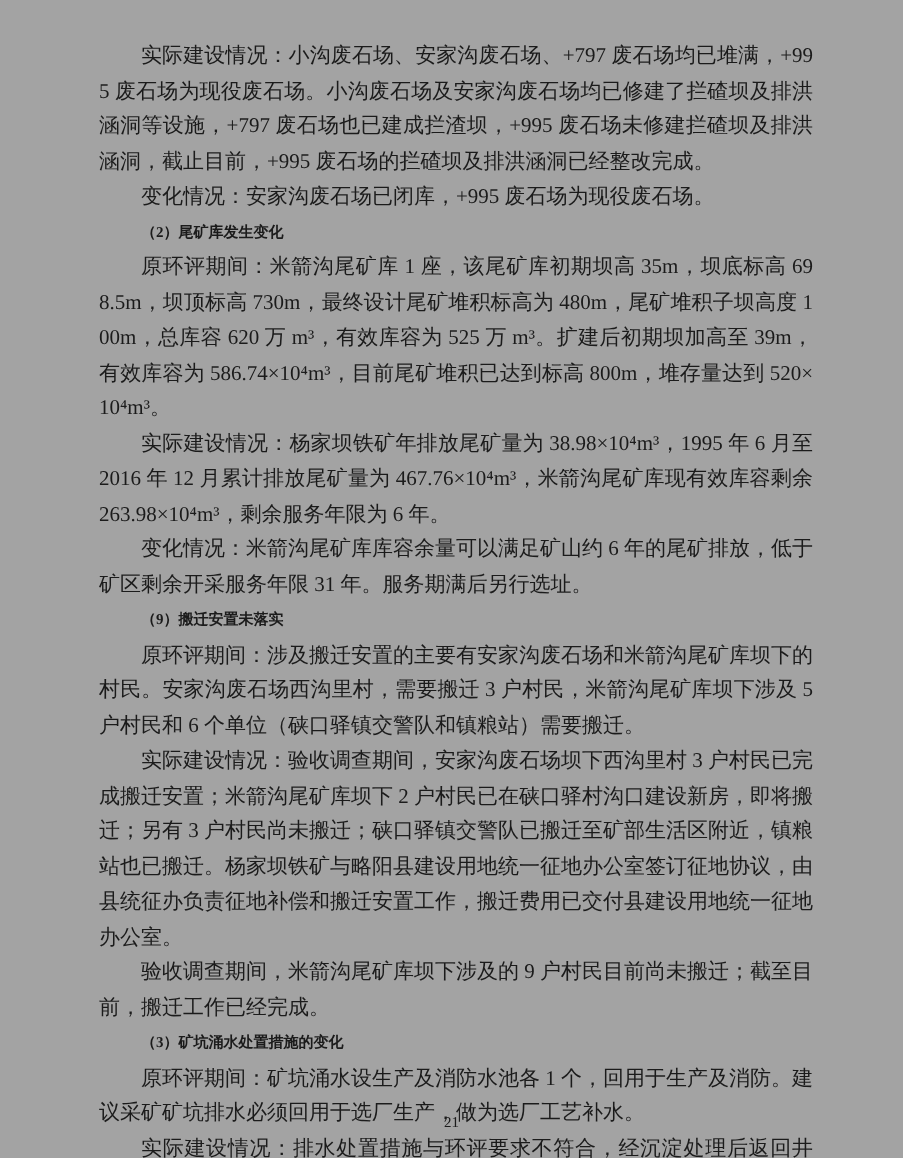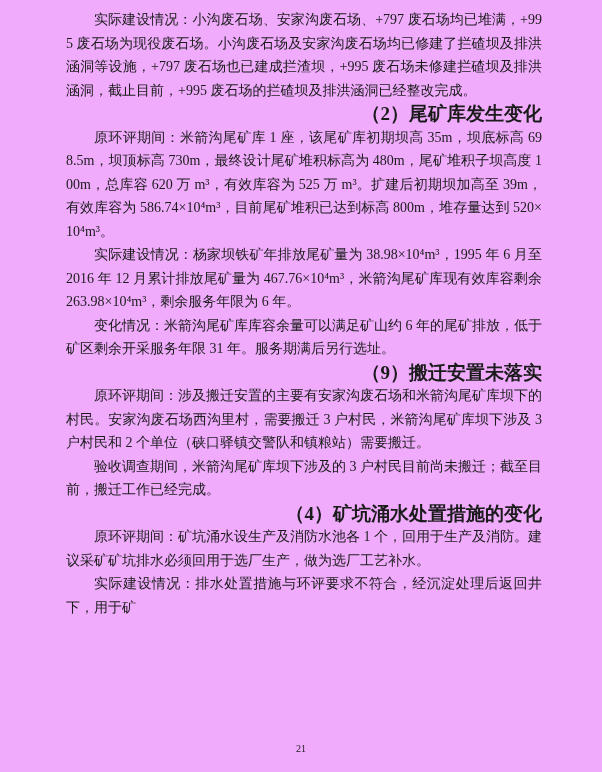--- a/index.html
+++ b/index.html
@@ -5,60 +5,62 @@
   * { margin: 0; padding: 0; box-sizing: border-box; }
   html, body {
     width: 602px;
     height: 772px;
     background: #ffffff;
   }
   .page {
     position: relative;
     width: 602px;
     height: 772px;
-    background: #f0abfc;
+    background: #a3a3a3;
     overflow: hidden;
-    padding: 8px 60px 0 66px;
+    padding: 26px 60px 0 66px;
     font-family: "Liberation Serif", "DejaVu Serif", serif;
     font-size: 14px;
     line-height: 23.5px;
     color: #1b1b1b;
   }
   .para {
     text-align: justify;
     text-justify: inter-ideograph;
     text-indent: 28px;
     word-break: break-all;
   }
   .heading {
     font-weight: bold;
-    text-align: right;
+    text-align: left;
     text-indent: 28px;
-    font-size: 19px;
+    font-size: 10px;
   }
   .page-number {
     position: absolute;
     left: 0;
     bottom: 17px;
     width: 100%;
     text-align: center;
     font-size: 10px;
     line-height: 12px;
     color: #1b1b1b;
   }
 </style>
 </head>
 <body>
 
 <div class="page">
   <p class="para">实际建设情况：小沟废石场、安家沟废石场、+797 废石场均已堆满，+995 废石场为现役废石场。小沟废石场及安家沟废石场均已修建了拦碴坝及排洪涵洞等设施，+797 废石场也已建成拦渣坝，+995 废石场未修建拦碴坝及排洪涵洞，截止目前，+995 废石场的拦碴坝及排洪涵洞已经整改完成。</p>
+  <p class="para">变化情况：安家沟废石场已闭库，+995 废石场为现役废石场。</p>
   <h3 class="heading">（2）尾矿库发生变化</h3>
   <p class="para">原环评期间：米箭沟尾矿库 1 座，该尾矿库初期坝高 35m，坝底标高 698.5m，坝顶标高 730m，最终设计尾矿堆积标高为 480m，尾矿堆积子坝高度 100m，总库容 620 万 m³，有效库容为 525 万 m³。扩建后初期坝加高至 39m，有效库容为 586.74×10⁴m³，目前尾矿堆积已达到标高 800m，堆存量达到 520×10⁴m³。</p>
   <p class="para">实际建设情况：杨家坝铁矿年排放尾矿量为 38.98×10⁴m³，1995 年 6 月至 2016 年 12 月累计排放尾矿量为 467.76×10⁴m³，米箭沟尾矿库现有效库容剩余 263.98×10⁴m³，剩余服务年限为 6 年。</p>
   <p class="para">变化情况：米箭沟尾矿库库容余量可以满足矿山约 6 年的尾矿排放，低于矿区剩余开采服务年限 31 年。服务期满后另行选址。</p>
   <h3 class="heading">（9）搬迁安置未落实</h3>
-  <p class="para">原环评期间：涉及搬迁安置的主要有安家沟废石场和米箭沟尾矿库坝下的村民。安家沟废石场西沟里村，需要搬迁 3 户村民，米箭沟尾矿库坝下涉及 3 户村民和 2 个单位（硖口驿镇交警队和镇粮站）需要搬迁。</p>
-  <p class="para">验收调查期间，米箭沟尾矿库坝下涉及的 3 户村民目前尚未搬迁；截至目前，搬迁工作已经完成。</p>
-  <h3 class="heading">（4）矿坑涌水处置措施的变化</h3>
+  <p class="para">原环评期间：涉及搬迁安置的主要有安家沟废石场和米箭沟尾矿库坝下的村民。安家沟废石场西沟里村，需要搬迁 3 户村民，米箭沟尾矿库坝下涉及 5 户村民和 6 个单位（硖口驿镇交警队和镇粮站）需要搬迁。</p>
+  <p class="para">实际建设情况：验收调查期间，安家沟废石场坝下西沟里村 3 户村民已完成搬迁安置；米箭沟尾矿库坝下 2 户村民已在硖口驿村沟口建设新房，即将搬迁；另有 3 户村民尚未搬迁；硖口驿镇交警队已搬迁至矿部生活区附近，镇粮站也已搬迁。杨家坝铁矿与略阳县建设用地统一征地办公室签订征地协议，由县统征办负责征地补偿和搬迁安置工作，搬迁费用已交付县建设用地统一征地办公室。</p>
+  <p class="para">验收调查期间，米箭沟尾矿库坝下涉及的 9 户村民目前尚未搬迁；截至目前，搬迁工作已经完成。</p>
+  <h3 class="heading">（3）矿坑涌水处置措施的变化</h3>
   <p class="para">原环评期间：矿坑涌水设生产及消防水池各 1 个，回用于生产及消防。建议采矿矿坑排水必须回用于选厂生产，做为选厂工艺补水。</p>
   <p class="para">实际建设情况：排水处置措施与环评要求不符合，经沉淀处理后返回井下，用于矿</p>
   <div class="page-number">21</div>
 </div>
 
 </body></html>

